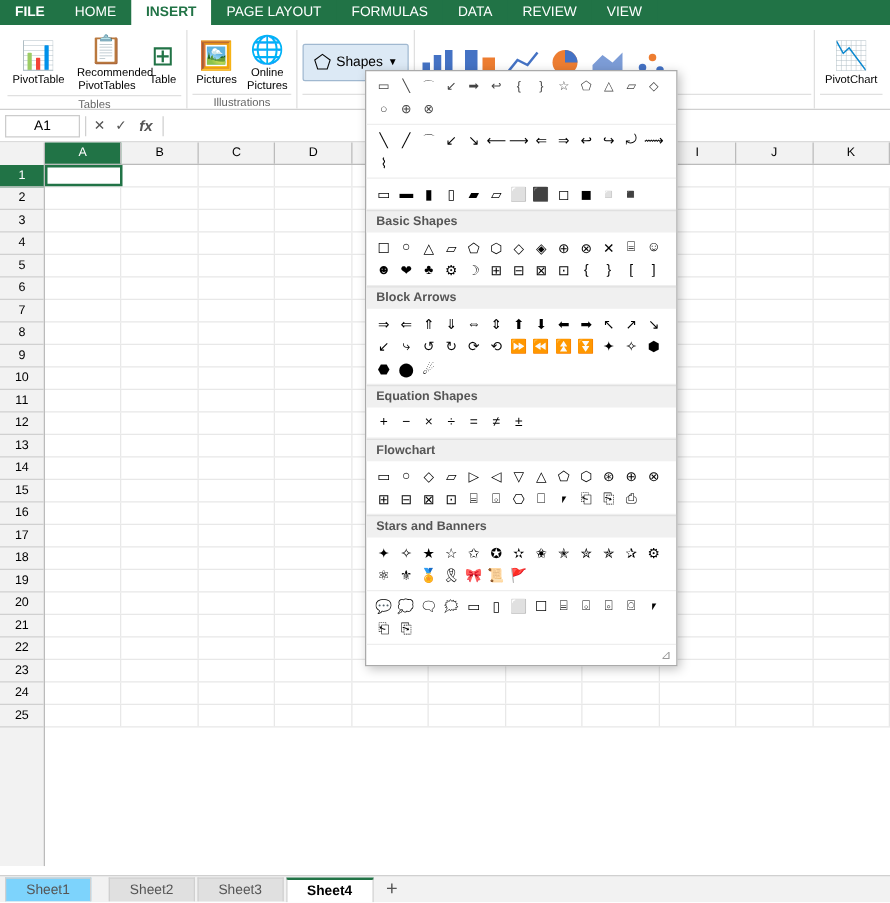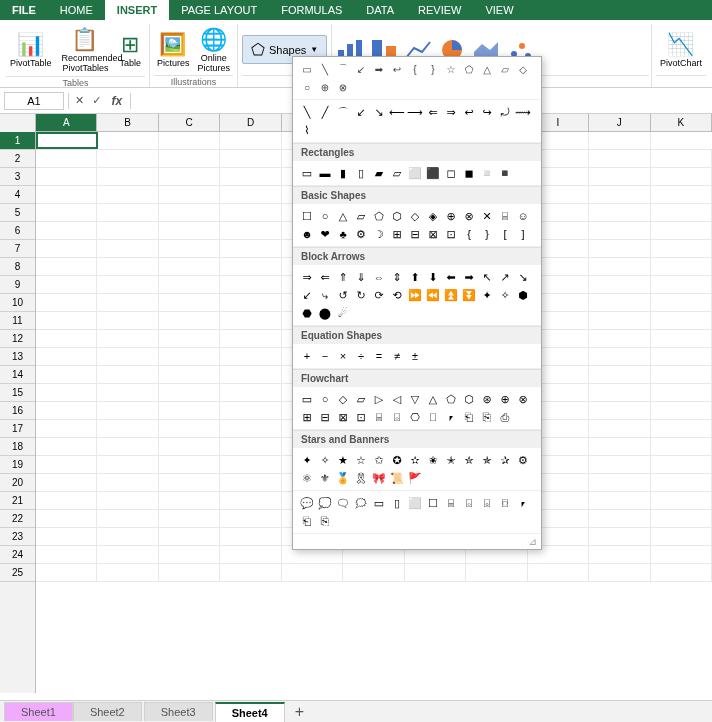--- a/index.html
+++ b/index.html
@@ -560,21 +560,20 @@
       <div style="width:16px;height:16px;display:flex;align-items:center;justify-content:center;font-size:11px;cursor:pointer;">⟶</div>
       <div style="width:16px;height:16px;display:flex;align-items:center;justify-content:center;font-size:11px;cursor:pointer;">⇐</div>
       <div style="width:16px;height:16px;display:flex;align-items:center;justify-content:center;font-size:11px;cursor:pointer;">⇒</div>
       <div style="width:16px;height:16px;display:flex;align-items:center;justify-content:center;font-size:11px;cursor:pointer;">↩</div>
       <div style="width:16px;height:16px;display:flex;align-items:center;justify-content:center;font-size:11px;cursor:pointer;">↪</div>
       <div style="width:16px;height:16px;display:flex;align-items:center;justify-content:center;font-size:11px;cursor:pointer;">⤾</div>
       <div style="width:16px;height:16px;display:flex;align-items:center;justify-content:center;font-size:11px;cursor:pointer;">⟿</div>
       <div style="width:16px;height:16px;display:flex;align-items:center;justify-content:center;font-size:11px;cursor:pointer;">⌇</div>
     </div>
 
-    <div style="background:#f0f0f0;padding:3px 8px;font-size:10px;color:#555;font-weight:600;border-top:1px solid #e0e0e0;">Rectangles</div>
     <div style="display:flex;flex-wrap:wrap;padding:4px 6px;gap:2px;border-bottom:1px solid #eee;">
       <div style="width:16px;height:16px;display:flex;align-items:center;justify-content:center;font-size:11px;cursor:pointer;">▭</div>
       <div style="width:16px;height:16px;display:flex;align-items:center;justify-content:center;font-size:11px;cursor:pointer;">▬</div>
       <div style="width:16px;height:16px;display:flex;align-items:center;justify-content:center;font-size:11px;cursor:pointer;">▮</div>
       <div style="width:16px;height:16px;display:flex;align-items:center;justify-content:center;font-size:11px;cursor:pointer;">▯</div>
       <div style="width:16px;height:16px;display:flex;align-items:center;justify-content:center;font-size:11px;cursor:pointer;">▰</div>
       <div style="width:16px;height:16px;display:flex;align-items:center;justify-content:center;font-size:11px;cursor:pointer;">▱</div>
       <div style="width:16px;height:16px;display:flex;align-items:center;justify-content:center;font-size:11px;cursor:pointer;">⬜</div>
       <div style="width:16px;height:16px;display:flex;align-items:center;justify-content:center;font-size:11px;cursor:pointer;">⬛</div>
       <div style="width:16px;height:16px;display:flex;align-items:center;justify-content:center;font-size:11px;cursor:pointer;">◻</div>
@@ -732,20 +731,20 @@
 
       <div style="width:16px;height:16px;display:flex;align-items:center;justify-content:center;font-size:11px;cursor:pointer;">⎖</div>
       <div style="width:16px;height:16px;display:flex;align-items:center;justify-content:center;font-size:11px;cursor:pointer;">⎗</div>
       <div style="width:16px;height:16px;display:flex;align-items:center;justify-content:center;font-size:11px;cursor:pointer;">⎘</div>
     </div>
 
     <div style="text-align:right;padding:2px 4px;font-size:10px;color:#999;cursor:se-resize;">⊿</div>
   </div>
 
   <div style="position:absolute;bottom:0;left:0;right:0;display:flex;align-items:center;background:#f2f2f2;border-top:1px solid #d0d0d0;height:22px;padding:0 4px;">
-    <div style="padding:3px 16px;font-size:11px;cursor:pointer;background:#f0abfc;color:#555;border:1px solid #d0d0d0;border-bottom:none;margin-right:0;">Sheet1</div>
+    <div style="padding:3px 16px;font-size:11px;cursor:pointer;background:#7dd3fc;color:#555;border:1px solid #d0d0d0;border-bottom:none;margin-right:14px;">Sheet1</div>
     <div style="padding:3px 16px;font-size:11px;cursor:pointer;background:#e0e0e0;color:#555;border:1px solid #d0d0d0;border-bottom:none;margin-right:2px;">Sheet2</div>
     <div style="padding:3px 16px;font-size:11px;cursor:pointer;background:#e0e0e0;color:#555;border:1px solid #d0d0d0;border-bottom:none;margin-right:2px;">Sheet3</div>
     <div style="padding:3px 16px;font-size:11px;cursor:pointer;background:#fff;color:#000;font-weight:600;border:1px solid #d0d0d0;border-bottom:none;border-top:2px solid #217346;margin-right:2px;">Sheet4</div>
     <div style="padding:2px 8px;font-size:16px;cursor:pointer;color:#555;">+</div>
   </div>
 
 </div>
 
 </body></html>

